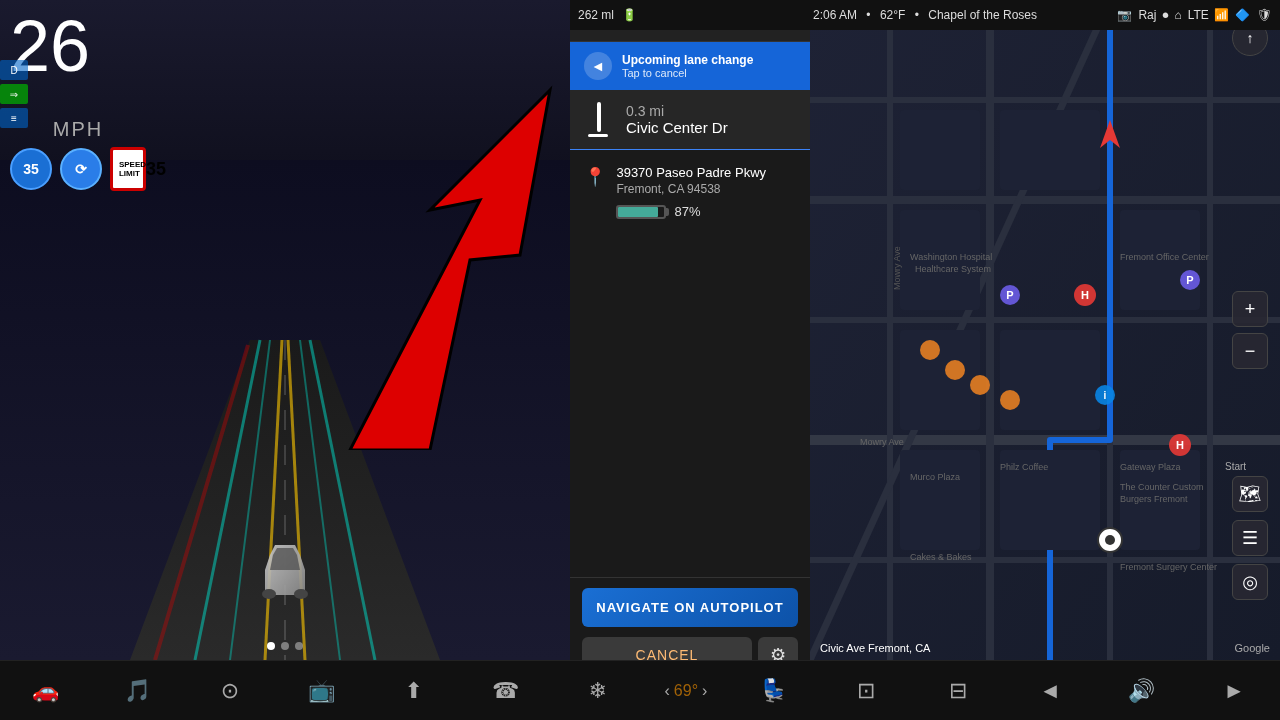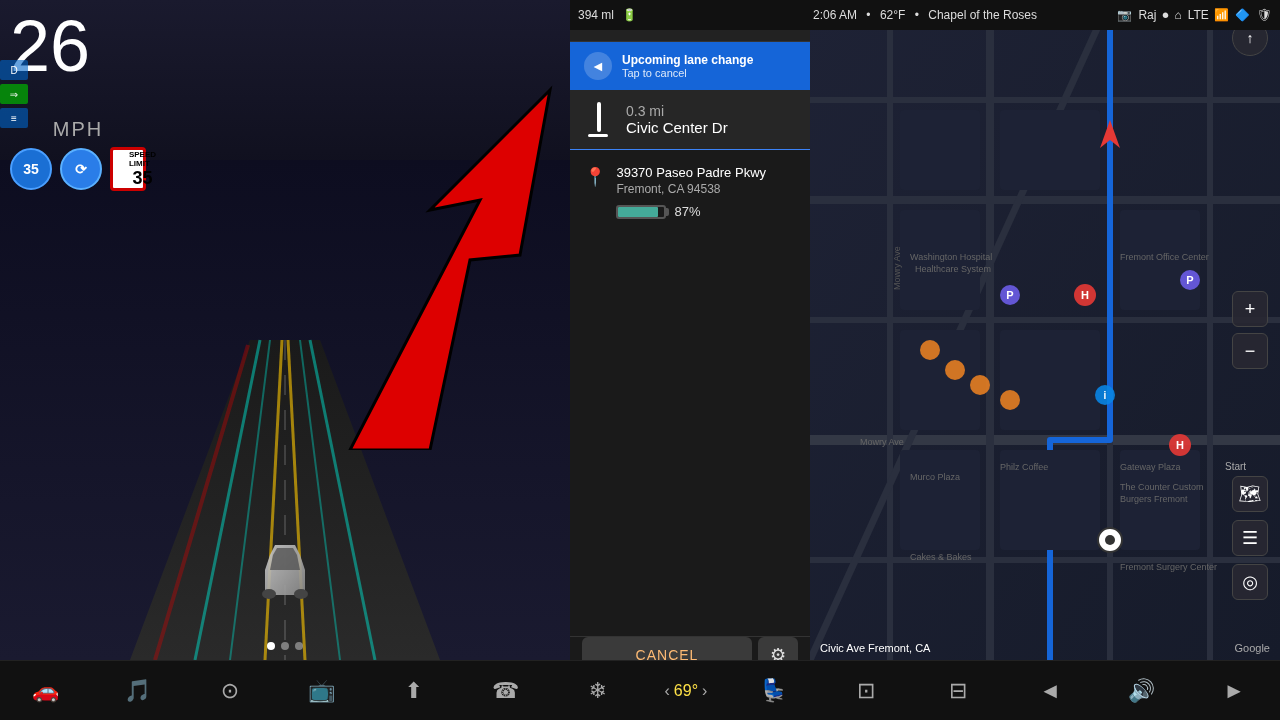--- a/index.html
+++ b/index.html
@@ -60,21 +60,21 @@
       display: flex; align-items: center; justify-content: center;
       font-size: 14px; font-weight: bold;
     }
     .badge-blue { background: #1a6fd4; border: 2px solid #4a9fff; color: #fff; }
     .badge-blue-light { background: #2a7de8; border: 2px solid #5ab0ff; color: #fff; }
     #speed-limit-box {
       width: 36px; height: 44px;
       background: #fff;
       border: 3px solid #c00;
       border-radius: 4px;
-      display: flex; flex-direction: column;
+      display: flex; flex-direction: row;
       align-items: center; justify-content: center;
       font-size: 10px; color: #000; font-weight: bold; padding-left: 29px;
     }
     #speed-limit-box .sl-label { font-size: 8px; }
     #speed-limit-box .sl-num { font-size: 18px; font-weight: 900; }
 
     
     #left-icons {
       position: absolute;
       left: 0; top: 60px;
@@ -506,20 +506,21 @@
           <div id="battery-bar-outer">
             <div id="battery-bar-inner" style="width:87%;"></div>
             <div id="battery-tip"></div>
           </div>
           <span id="battery-pct">87%</span>
         </div>
       </div>
     </div>
   </div>
 
+  <button id="autopilot-btn">NAVIGATE ON AUTOPILOT</button>
 
   <div id="cancel-row">
     <button id="cancel-btn">CANCEL</button>
     <button id="settings-btn">⚙</button>
   </div>
 
   <div id="trip-info">
     <span class="trip-item">0.9 mi</span>
     <span class="trip-item">3 min</span>
     <span class="trip-item">2:09 AM</span>
@@ -621,21 +622,21 @@
     <div class="map-ctrl-btn" style="border-radius:6px;">☰</div>
     <div class="map-ctrl-btn" style="border-radius:6px;">◎</div>
   </div>
 
   <div id="map-address-label">Civic Ave   Fremont, CA</div>
   <div id="google-label">Google</div>
 </div>
 
 <div id="status-bar">
   <div id="status-left">
-    <span>394 ml</span>
+    <span>262 ml</span>
     <span>🔋</span>
   </div>
   <div style="position:absolute;left:50%;transform:translateX(-50%);color:#ddd;font-size:12px;">
     <span>2:06 AM</span>
     <span style="margin:0 6px;">•</span>
     <span>62°F</span>
     <span style="margin:0 6px;">•</span>
     <span>Chapel of the Roses</span>
   </div>
   <div id="status-right">
@@ -658,21 +659,21 @@
 <div id="bottom-bar">
   <div class="bottom-icon">🚗</div>
   <div class="bottom-icon">🎵</div>
   <div class="bottom-icon">⊙</div>
   <div class="bottom-icon">📺</div>
   <div class="bottom-icon">⬆</div>
   <div class="bottom-icon">☎</div>
   <div class="bottom-icon">❄</div>
   <div id="temp-control">
     <span class="temp-arrow">‹</span>
-    <span style="color:#fde047;font-size:16px;font-weight:500;">69°</span>
+    <span style="color:#a16207;font-size:16px;font-weight:500;">69°</span>
     <span class="temp-arrow">›</span>
   </div>
   <div class="bottom-icon">💺</div>
   <div class="bottom-icon">⊡</div>
   <div class="bottom-icon">⊟</div>
   <div class="bottom-icon">◄</div>
   <div class="bottom-icon">🔊</div>
   <div class="bottom-icon">►</div>
 </div>
 

